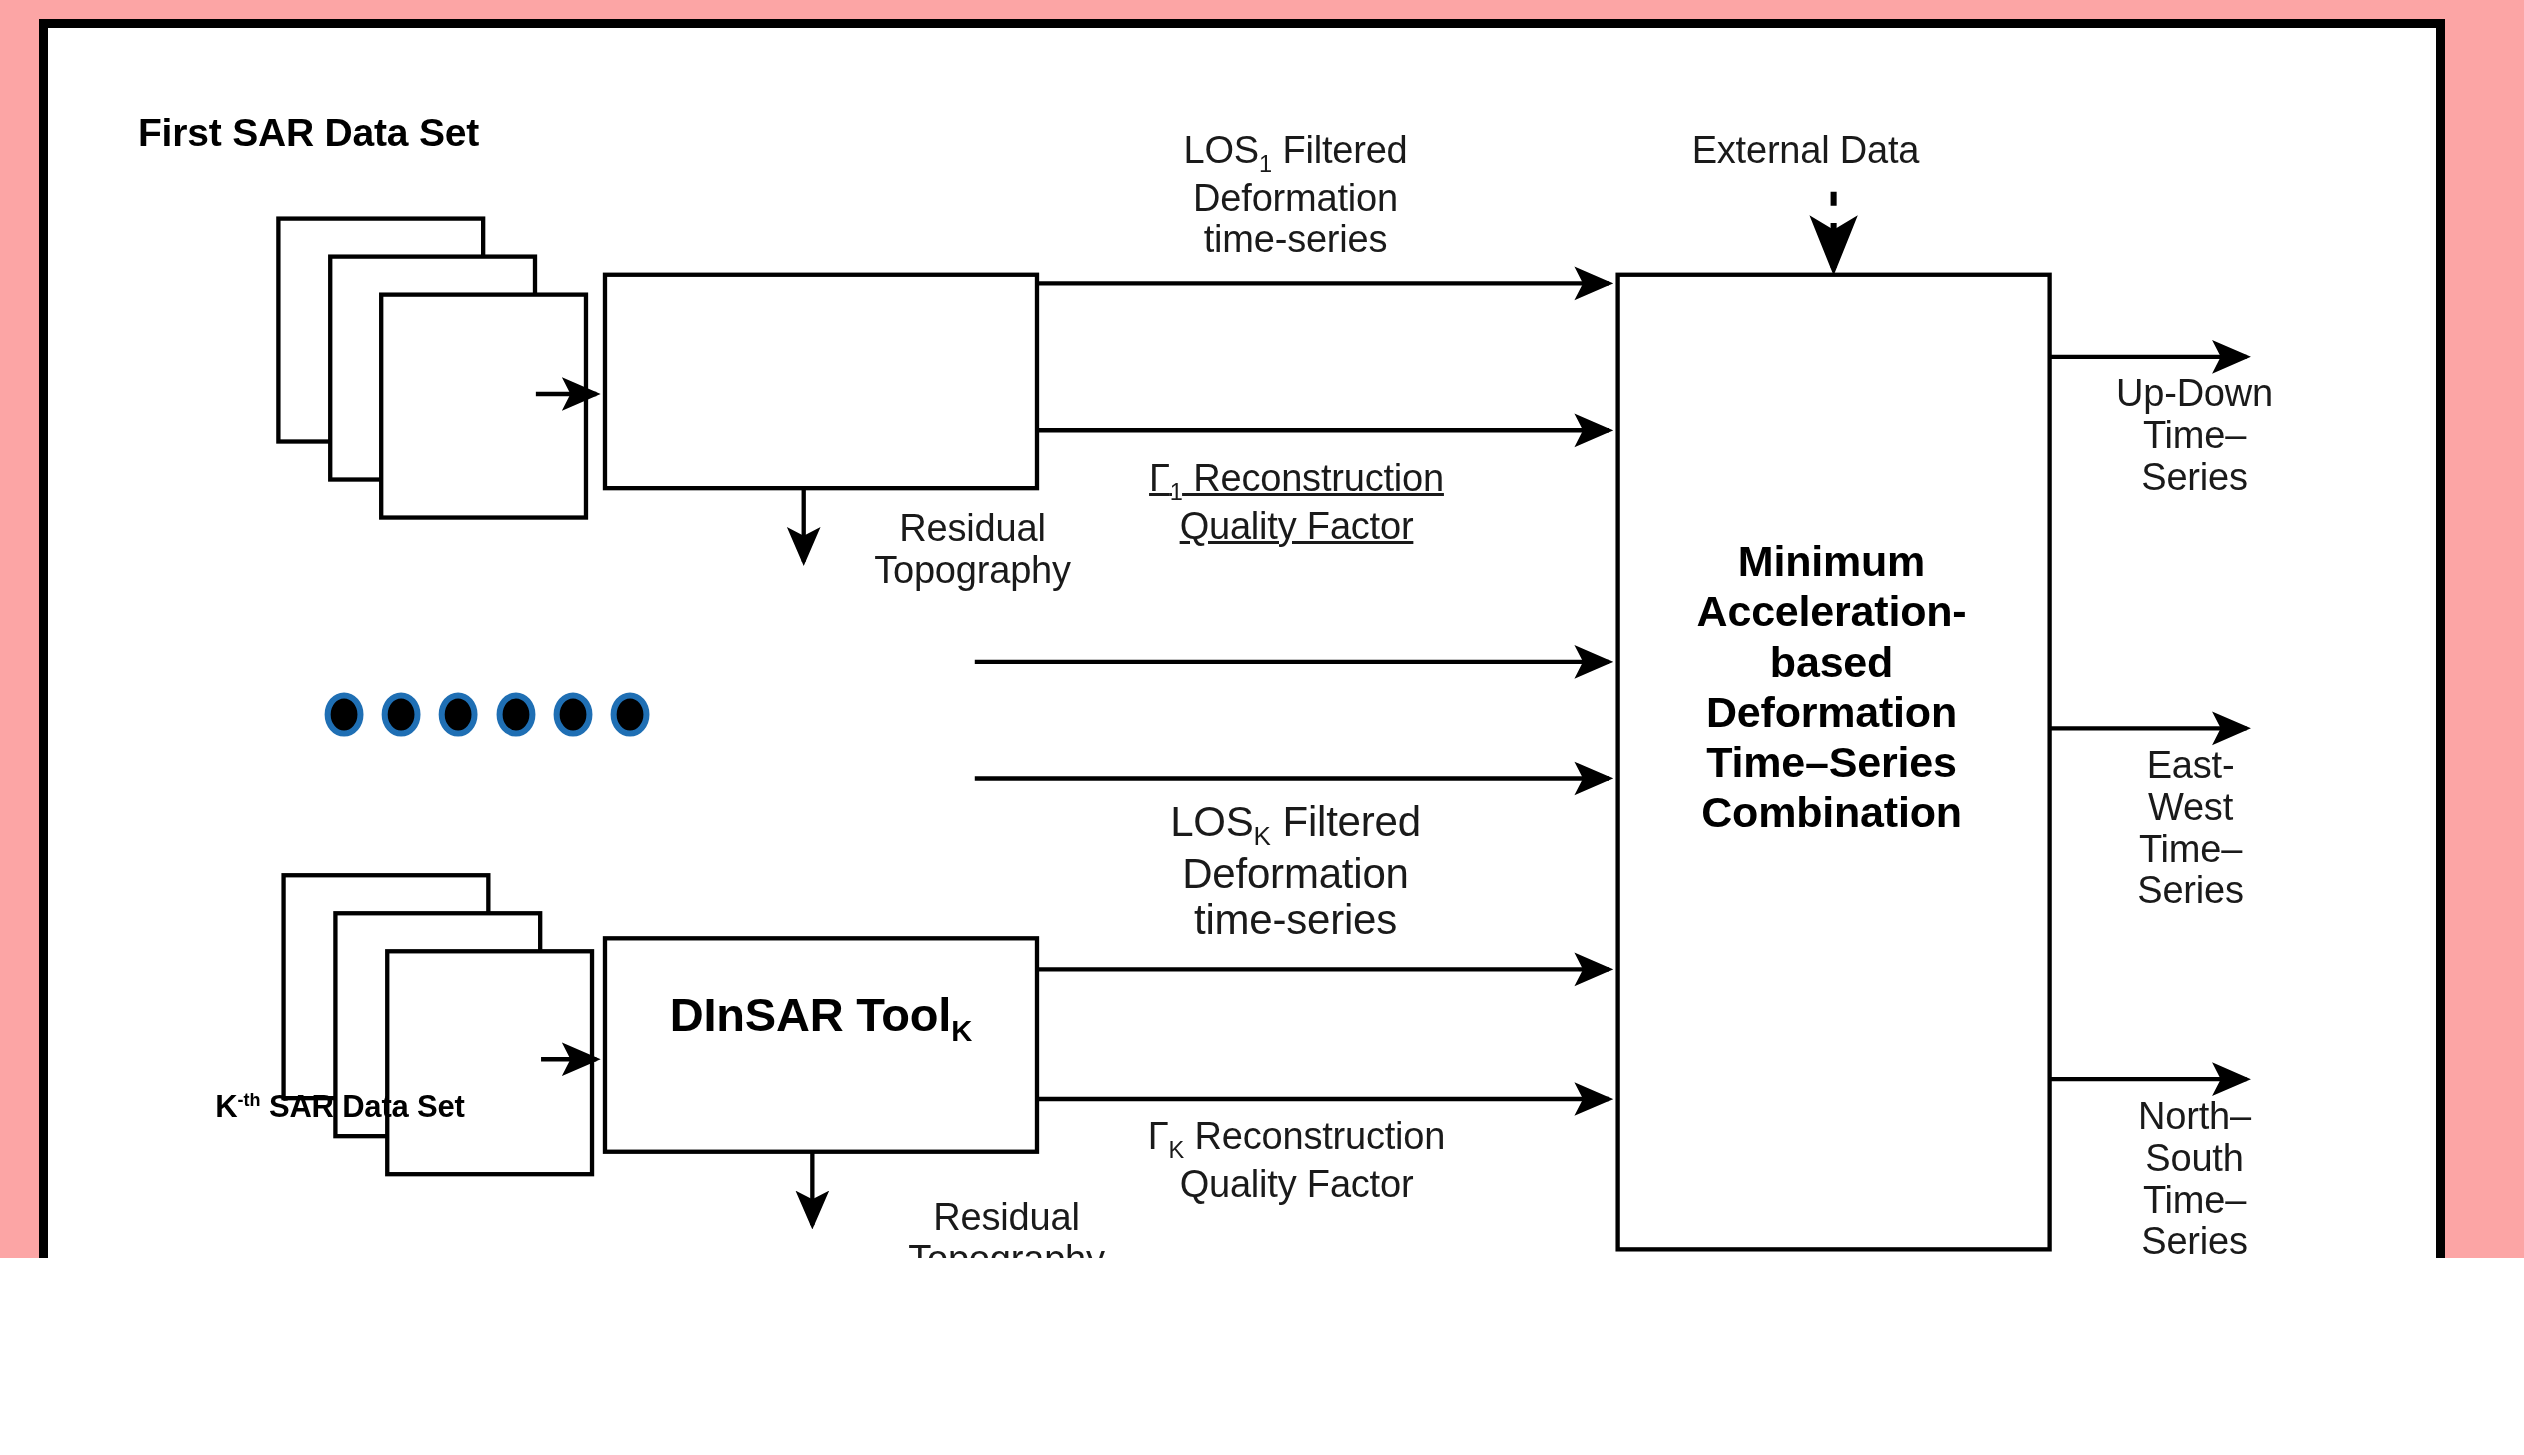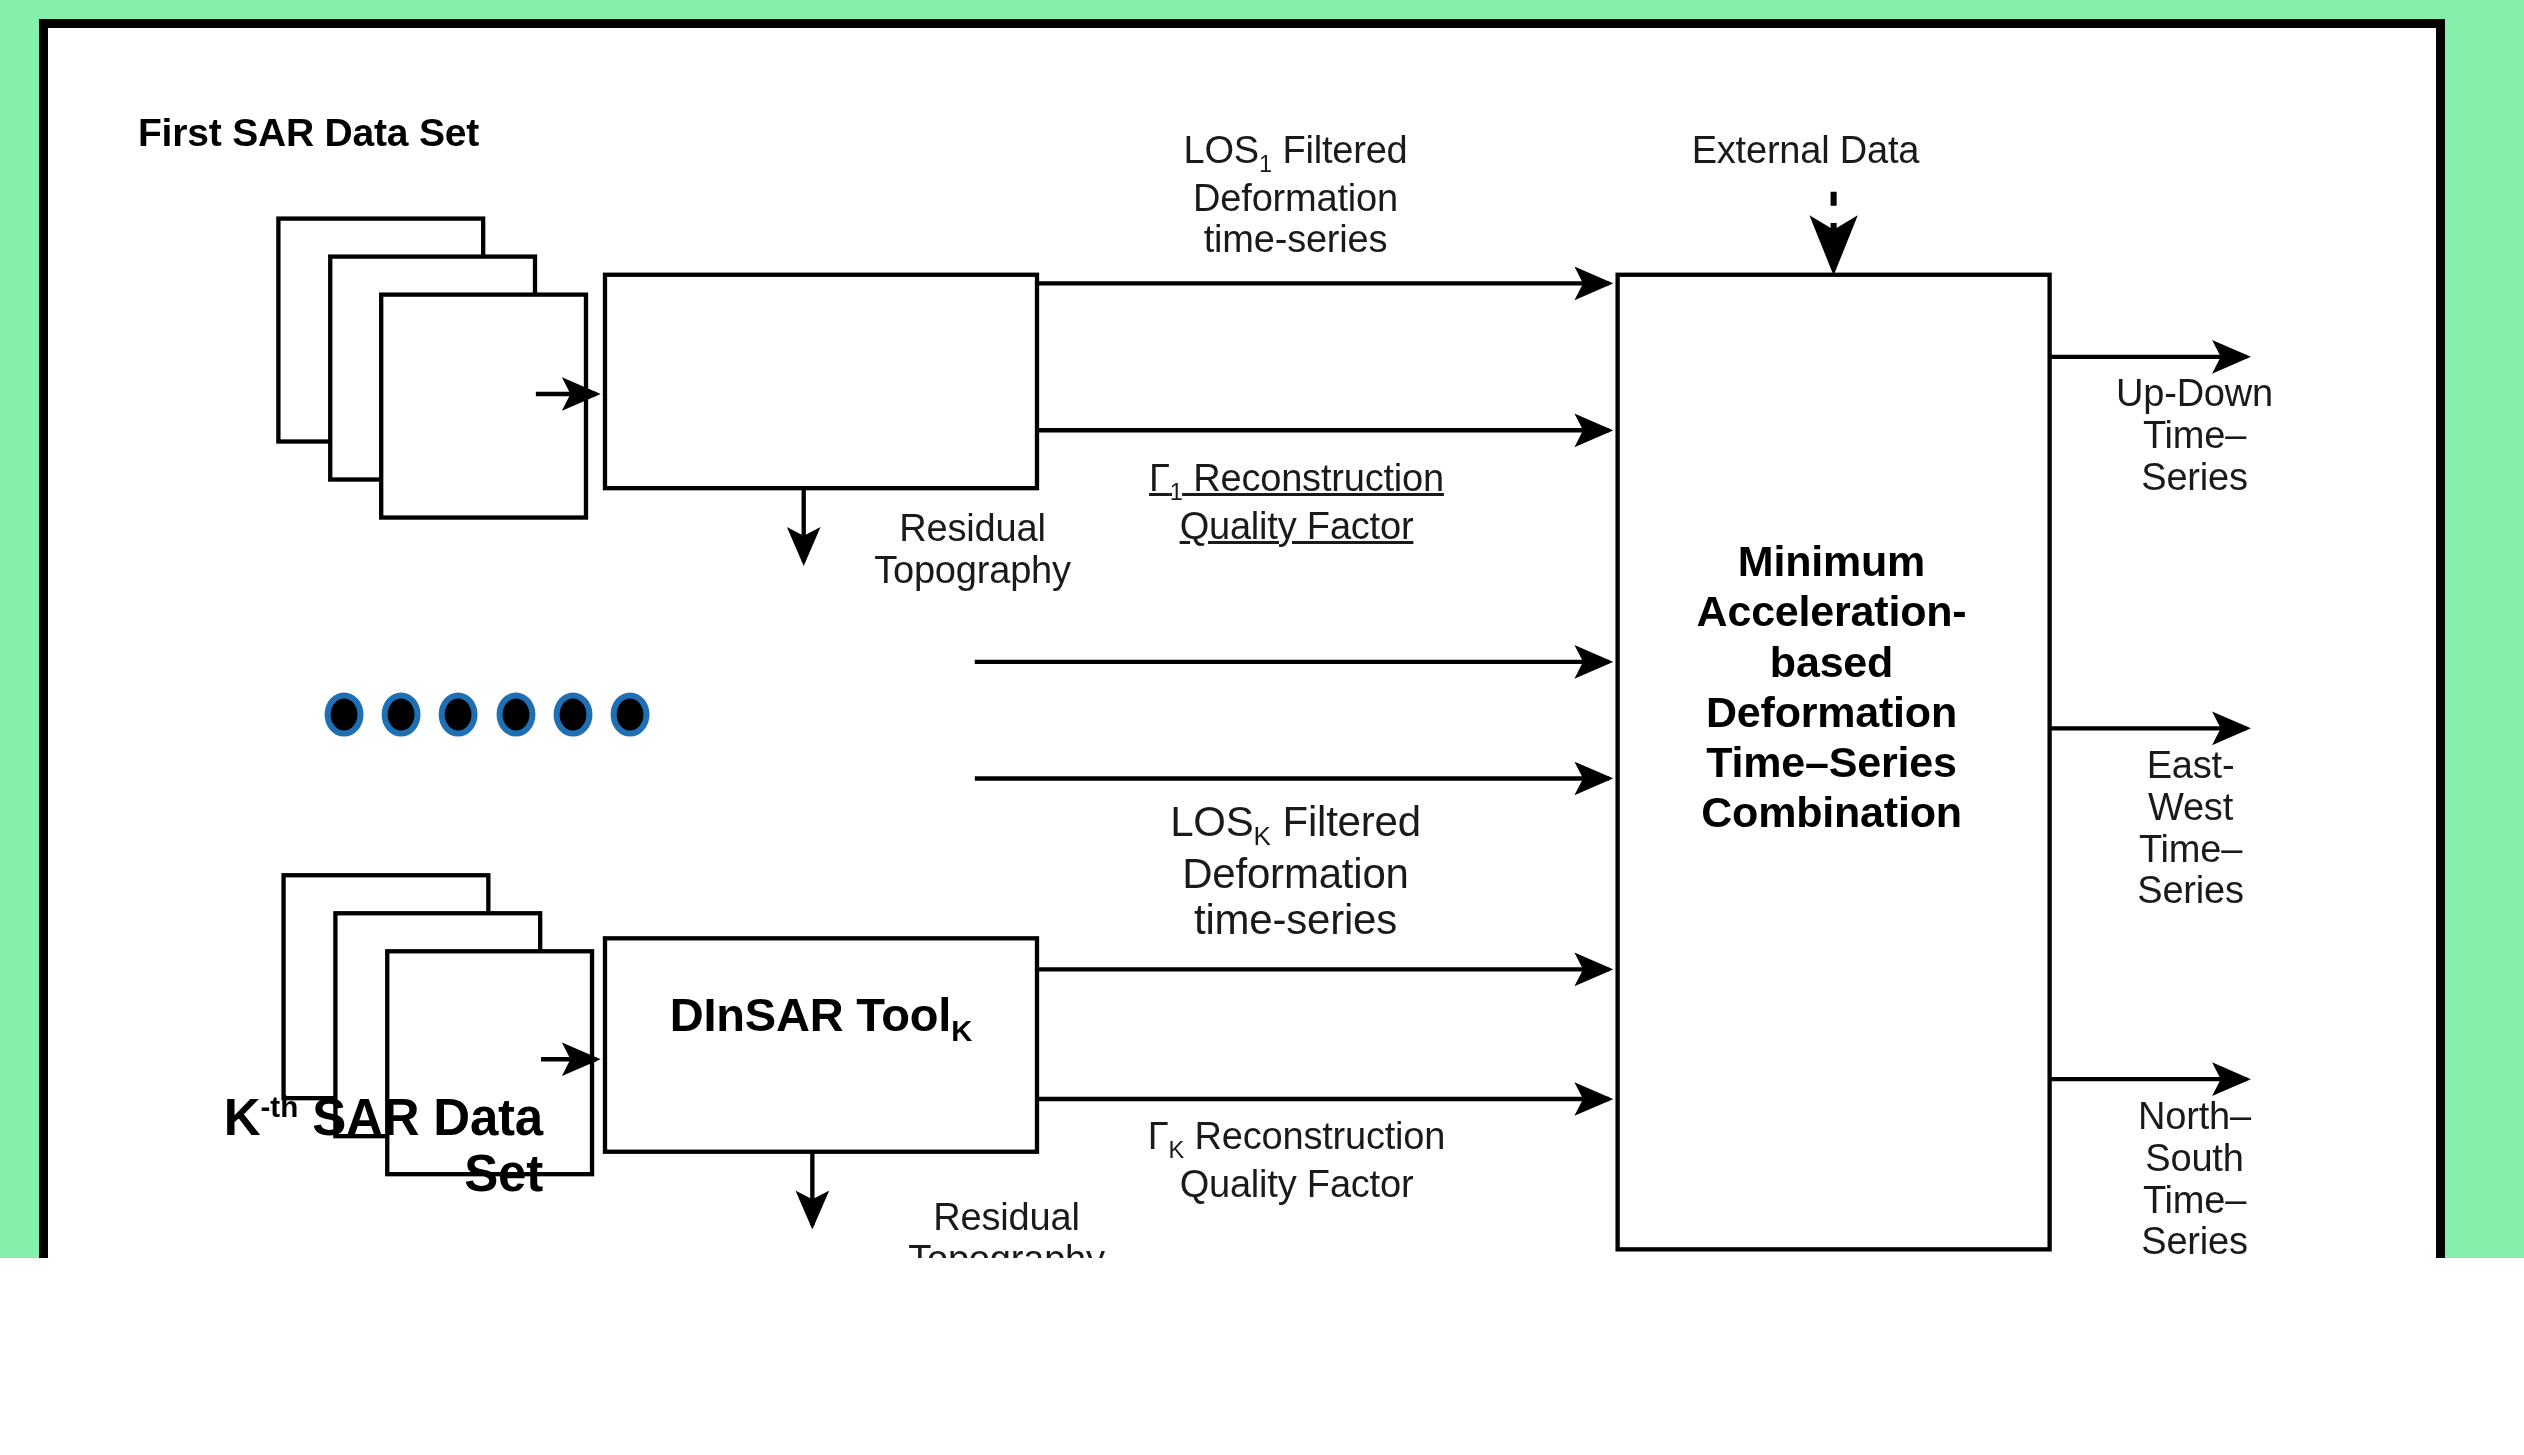--- a/index.html
+++ b/index.html
@@ -8,21 +8,21 @@
     padding: 0;
     background: #ffffff;
   }
   body {
     font-family: "Liberation Sans", sans-serif;
   }
   #canvas {
     position: relative;
     width: 2525px;
     height: 1258px;
-    background: #86efac;
+    background: #fca5a5;
     overflow: hidden;
   }
   
   #outer-frame {
     position: absolute;
     left: 39px;
     top: 19px;
     width: 2406px;
     height: 1365px;
     border: 9.5px solid #000000;
@@ -57,21 +57,21 @@
     letter-spacing: 0;
   }
   .sup {
     font-size: 0.58em;
     vertical-align: super;
     letter-spacing: 0;
   }
 
   
   #label-first-dataset   { left: 138px;  top: 112px;  width: 363px; font-size: 39px; text-align: left; }
-  #label-kth-dataset     { left: 137px;  top: 1090px; width: 406px; font-size: 51px; text-align: right; }
+  #label-kth-dataset     { left: 137px;  top: 1090px; width: 406px; font-size: 31px; text-align: center; }
 
   #label-tool1 { left: 605px;  top: 328px;  width: 432px; font-size: 47px; }
   #label-toolk { left: 605px;  top: 989px; width: 432px; font-size: 47px; }
 
   #label-los1 { left: 1084px; top: 130px;  width: 423px; font-size: 38px; }
   #label-losk { left: 1084px; top: 799px;  width: 423px; font-size: 42px; }
 
   #label-gamma1 { left: 1063px; top: 458px;  width: 467px; font-size: 38px; text-decoration: underline; }
   #label-gammak { left: 1063px; top: 1116px; width: 467px; font-size: 38px; }
 

